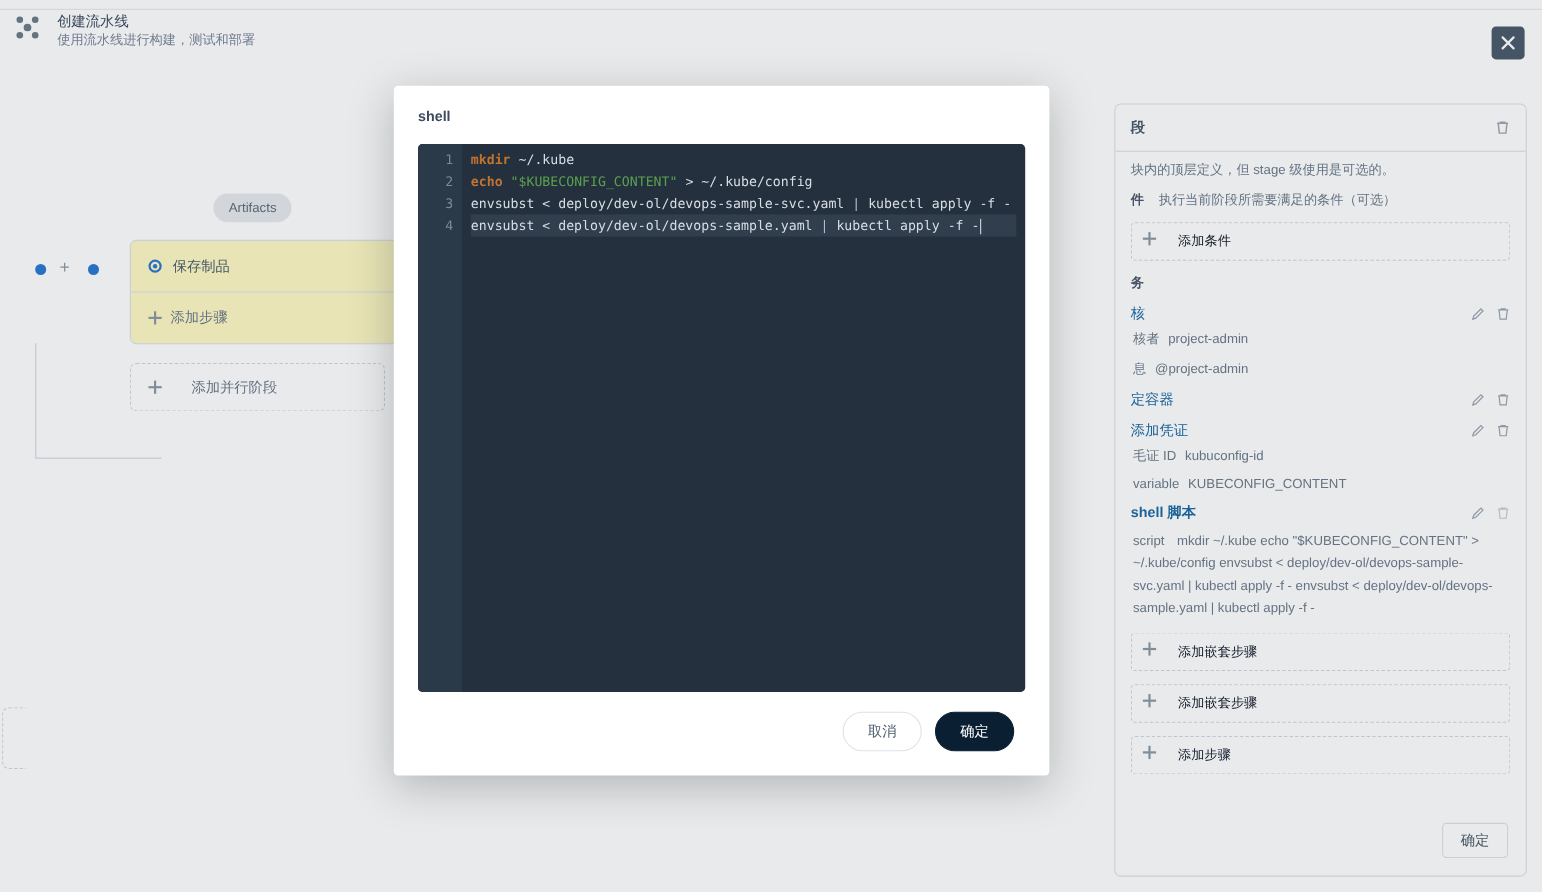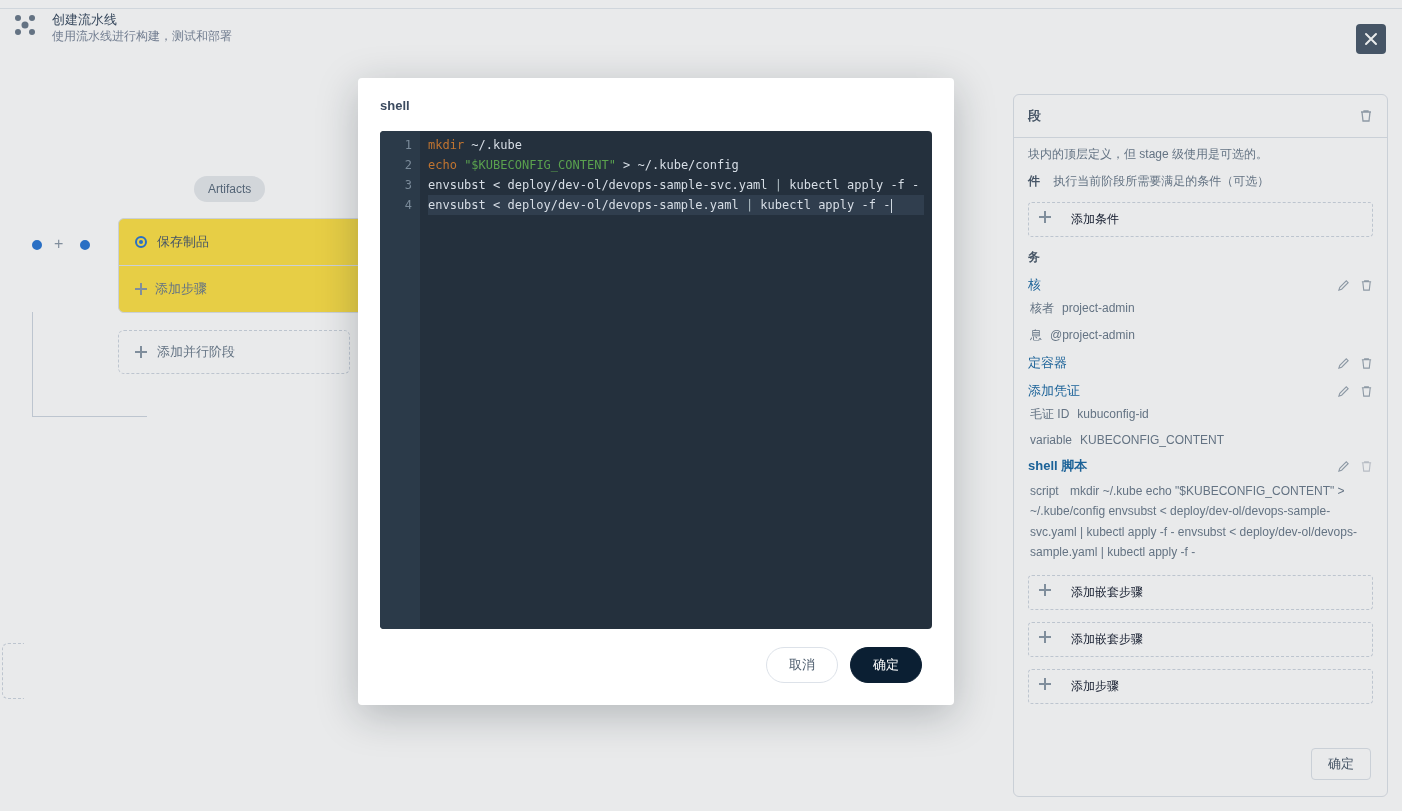--- a/index.html
+++ b/index.html
@@ -31,30 +31,30 @@
   .pagehead .ico svg{display:block}
   .pagehead .titles{display:flex;flex-direction:column;line-height:1.3}
   .pagehead .t1{font-size:13px;color:#384a60}
   .pagehead .t2{font-size:12px;color:var(--muted)}
   .close-x{position:absolute;right:16px;top:24px;width:30px;height:30px;border-radius:4px;background:#4a5a6b;display:flex;align-items:center;justify-content:center;color:#fff}
   .close-x svg{width:16px;height:16px}
 
   
   .left-frag{position:absolute;left:0;top:170px;width:355px;height:500px}
   .artifacts-pill{position:absolute;left:194px;top:6px;background:#e6e9ed;color:#5a6b7d;font-size:12px;border-radius:14px;padding:6px 14px}
-  .card-light{position:absolute;left:118px;top:48px;width:264px;border:1px solid var(--border);border-radius:6px;background:#fde047}
+  .card-light{position:absolute;left:118px;top:48px;width:264px;border:1px solid var(--border);border-radius:6px;background:#fef9c3}
   .card-light .row1{display:flex;align-items:center;gap:10px;padding:14px 16px;border-bottom:1px solid var(--border);font-size:13px;color:#4a5a6b}
   .card-light .row1 .radio{width:12px;height:12px;border:2px solid var(--blue);border-radius:50%;position:relative}
   .card-light .row1 .radio::after{content:"";position:absolute;inset:2px;background:var(--blue);border-radius:50%}
   .card-light .row2{display:flex;align-items:center;gap:8px;padding:14px 16px;font-size:13px;color:#6b7b8c}
   .plus{width:12px;height:12px;display:inline-block;position:relative}
   .plus::before,.plus::after{content:"";position:absolute;background:#8b99a8}
   .plus::before{left:5px;top:0;width:2px;height:12px}
   .plus::after{top:5px;left:0;height:2px;width:12px}
-  .dashed-row{position:absolute;left:118px;top:160px;width:232px;border:1px dashed var(--dashed);border-radius:6px;padding:12px 16px;display:flex;align-items:center;gap:10px;font-size:13px;color:#6b7b8c}
+  .dashed-row{position:absolute;left:118px;top:160px;width:232px;border:1px dashed var(--dashed);border-radius:6px;padding:12px 16px;display:flex;align-items:center;gap:27px;font-size:13px;color:#6b7b8c}
 
   
   .rail-nodes{position:absolute;left:32px;top:70px}
   .rn{width:10px;height:10px;border-radius:50%;border:2px solid var(--blue);background:#fff;position:absolute}
   .rn.fill{background:var(--blue)}
   .rn1{left:0;top:0}
   .rn-plus{position:absolute;left:22px;top:-1px;color:#8b99a8;font-size:16px;line-height:10px}
   .rn2{left:48px;top:0}
   .rail-connect{position:absolute;left:0;top:72px;width:1px;height:104px;border-left:1px solid var(--dashed)}
   .rail-h{position:absolute;top:176px;left:0;width:115px;height:1px;border-top:1px solid var(--dashed)}
@@ -84,21 +84,21 @@
 
   
   .modal{position:absolute;left:358px;top:78px;width:596px;background:#fff;border-radius:4px;box-shadow:0 10px 40px rgba(20,30,40,0.25);}
   .modal-head{padding:20px 22px 12px 22px;color:#3b4a5f;font-size:13px;font-weight:600}
   .editor{margin:6px 22px 0 22px;border-radius:4px;overflow:hidden;background:var(--code-bg);height:498px;display:flex;font-family:Consolas,Menlo,Monaco,monospace;font-size:12px;line-height:20px}
   .gutter{background:var(--code-gutter);width:40px;color:#7a8a99;text-align:right;padding:4px 8px 0 0}
   .gutter div{height:20px}
   .code{flex:1;padding:4px 8px 0 8px;color:#d7dee6;position:relative}
   .code .l{height:20px;white-space:pre}
   .code .l.active{background:rgba(120,150,180,0.15)}
-  .code .kw{color:var(--kw);font-weight:400}
+  .code .kw{color:var(--kw);font-weight:700}
   .code .str{color:var(--str)}
   .code .op{color:var(--op)}
   .caret{display:inline-block;width:1px;height:14px;background:#cfd8e0;vertical-align:middle;margin-left:1px}
   .modal-foot{display:flex;justify-content:flex-end;gap:12px;padding:18px 32px 22px 22px}
   .btn{border-radius:18px;padding:8px 22px;font-size:13px;border:1px solid var(--border);background:#fff;color:#4a5a6b;cursor:pointer}
   .btn.dark{background:var(--accent);color:#fff;border-color:var(--accent)}
 
   
   .hd-divider{position:absolute;left:0;right:0;top:8px;border-top:1px solid #e4e9ef}
 </style>

